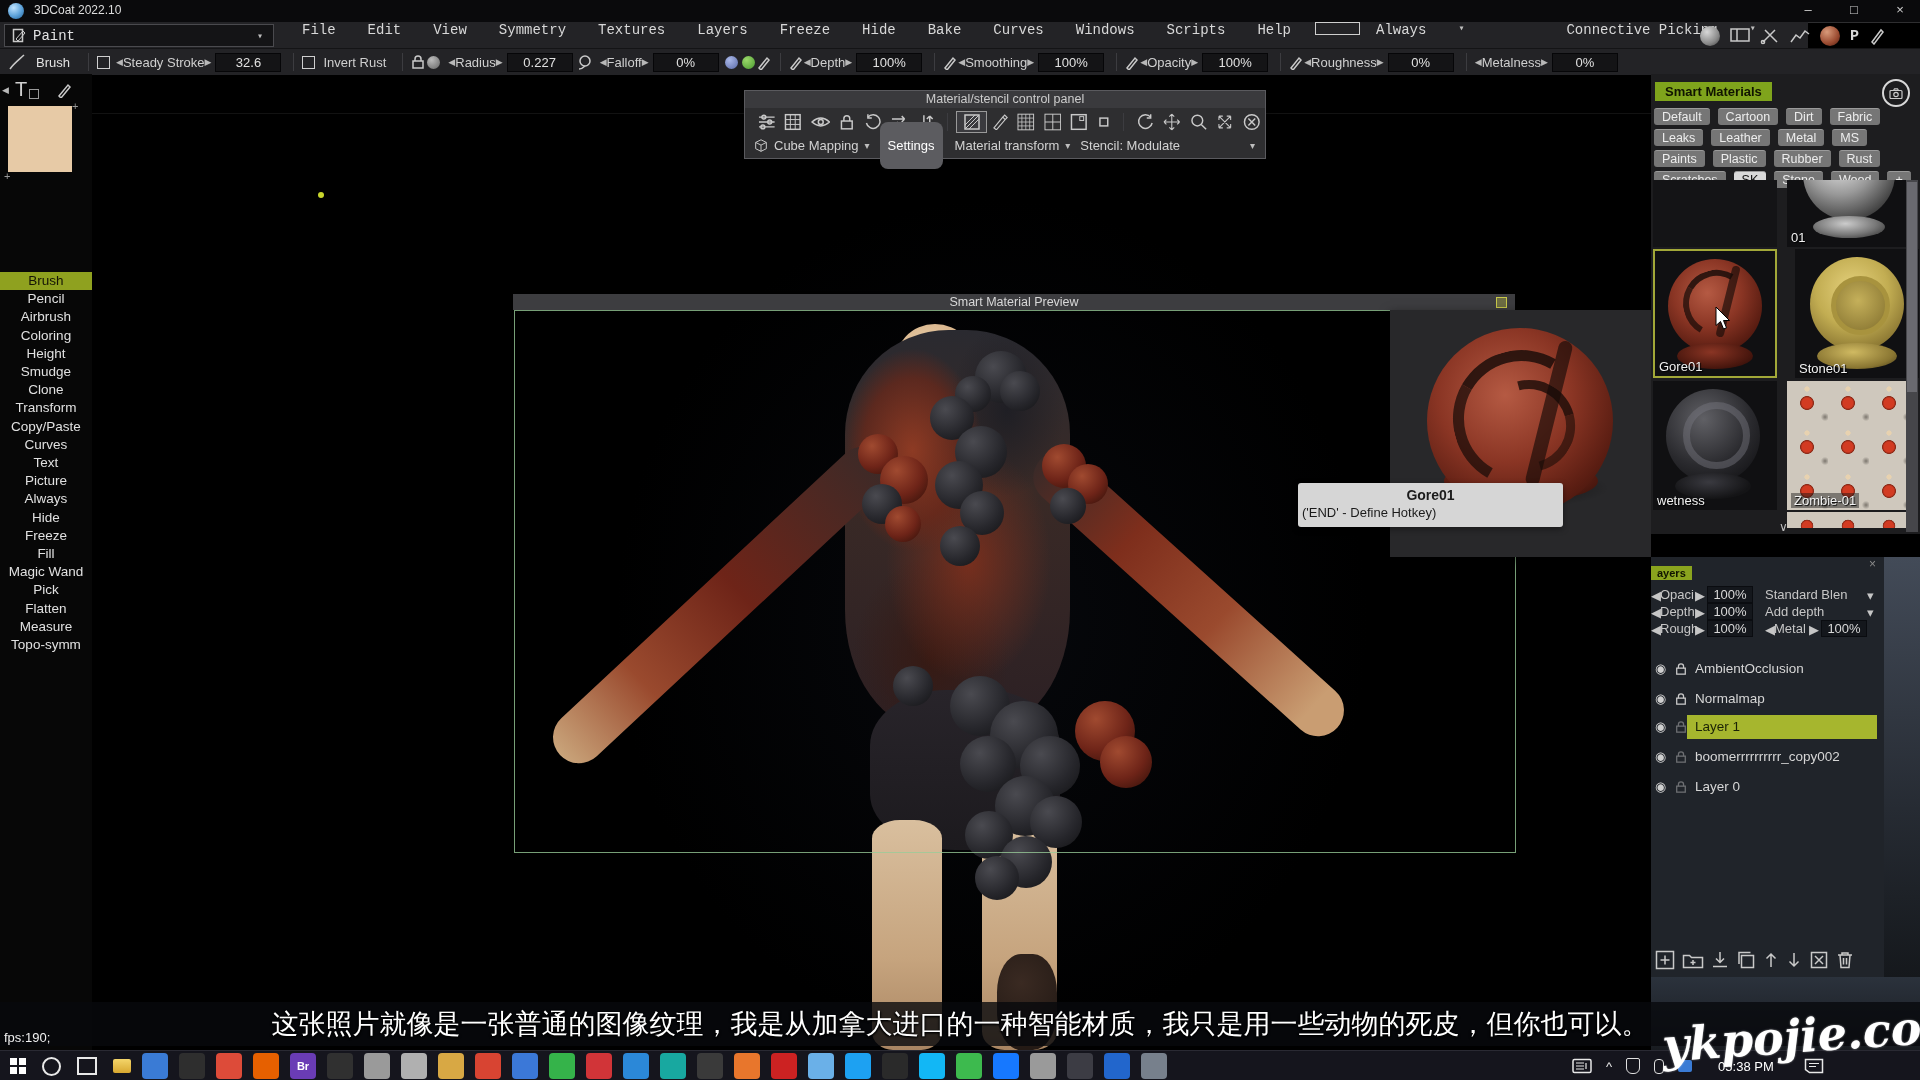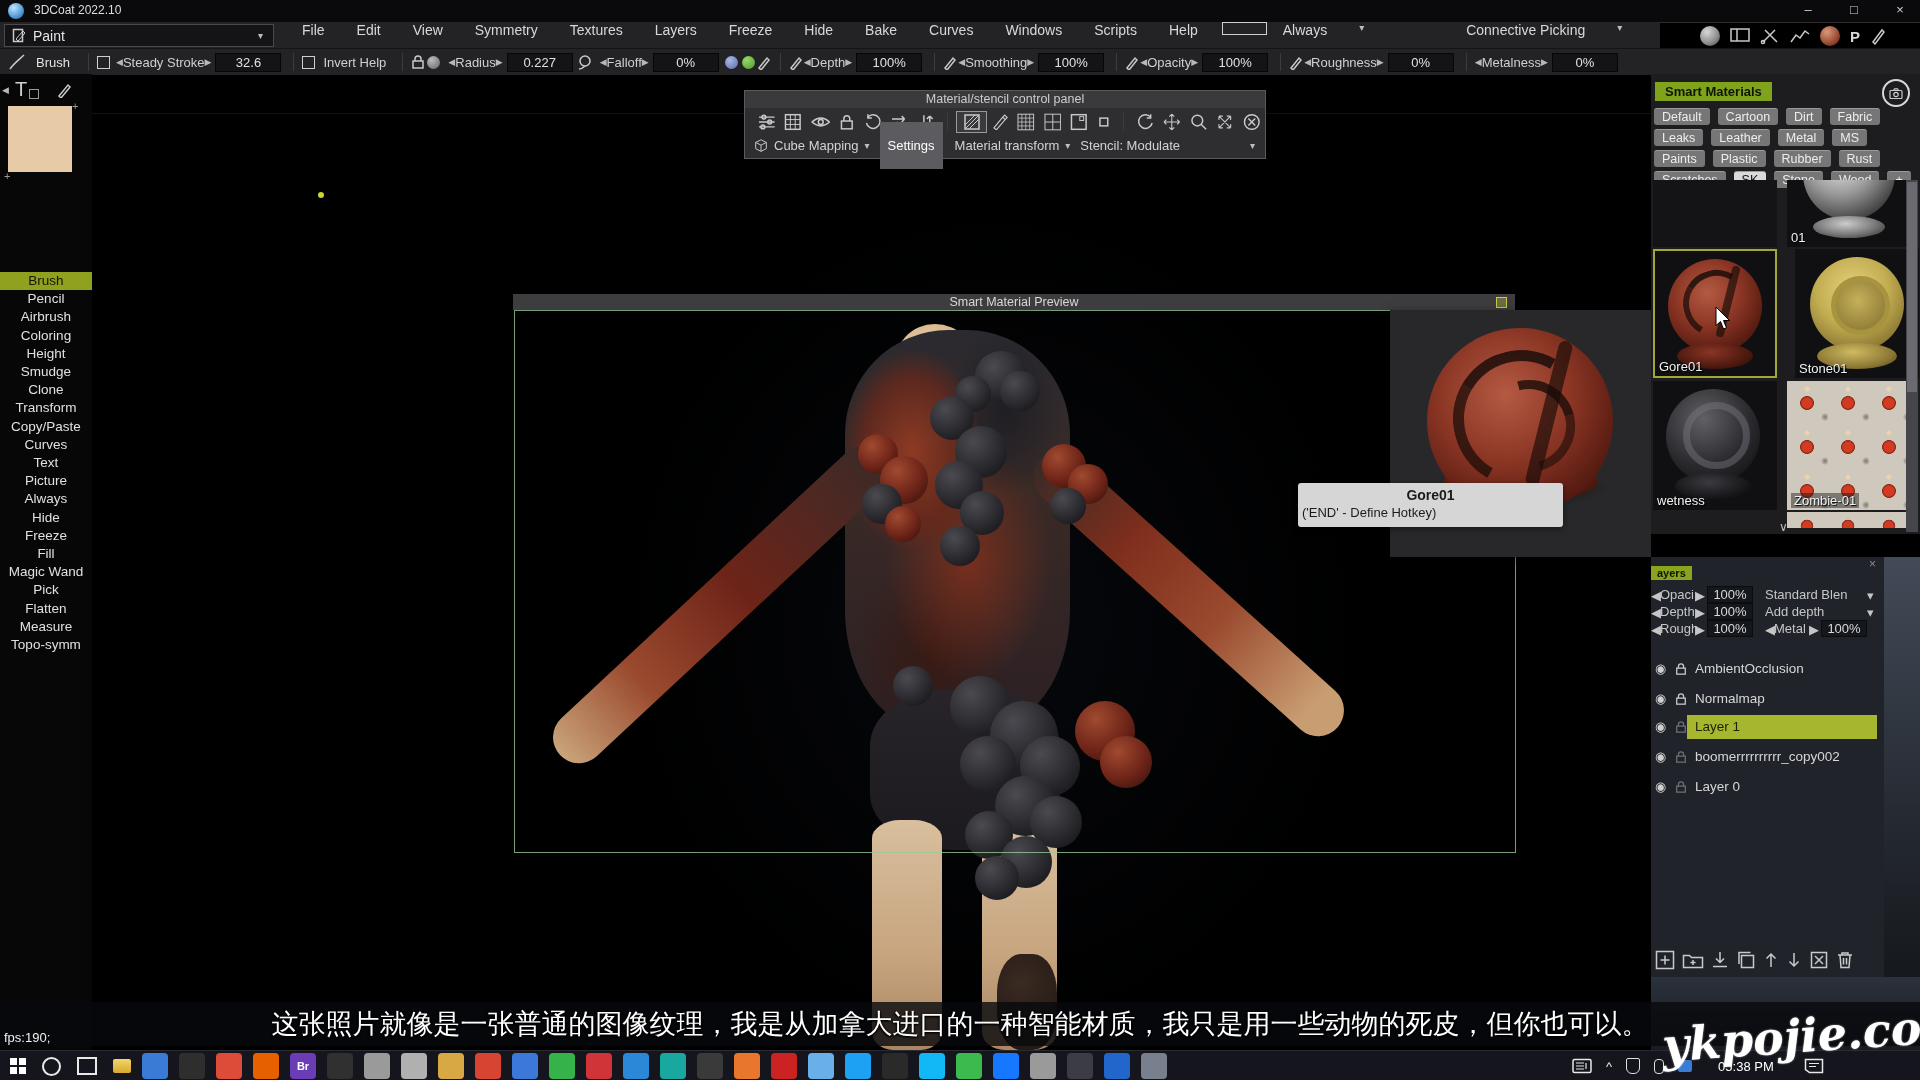--- a/index.html
+++ b/index.html
@@ -6,21 +6,21 @@
   body{width:1920px;height:1080px;overflow:hidden;position:relative;
        font-family:"Liberation Sans",sans-serif;-webkit-font-smoothing:antialiased;}
   .abs{position:absolute;}
   
   .titlebar{left:0;top:0;width:1920px;height:22px;background:#0a0a0c;color:#ddd;
             border-bottom:1px solid #2e2e30;font-size:12px;}
   .appicon{left:8px;top:3px;width:16px;height:16px;border-radius:50%;
            background:radial-gradient(circle at 35% 30%,#bfe3ff,#5aa0d8 55%,#1f5e94);}
   .wbtn{top:0;height:22px;width:36px;text-align:center;line-height:20px;color:#cfcfcf;font-size:13px;}
   
-  .menubar{left:0;top:22px;width:1660px;height:26px;background:#232326;color:#d8d8d8;font-size:14px;}
+  .menubar{left:0;top:22px;width:1808px;height:26px;background:#232326;color:#d8d8d8;font-size:14px;font-family:Liberation Mono, monospace;}
   .toolbar{left:0;top:48px;width:1920px;height:26px;background:#232326;border-top:1px solid #141416;
            color:#cfcfcf;font-size:13px;display:flex;align-items:center;}
   .combo{left:4px;top:2px;width:268px;height:21px;background:#141416;border:1px solid #4a4a4e;
          display:flex;align-items:center;color:#e4e4e4;}
   .menuitems{left:286px;top:0;height:26px;display:flex;align-items:flex-start;}
   .menuitems span{padding:0 16px;}
   .caret{color:#bdbdbd;font-size:10px;}
   .chk{width:11px;height:11px;border:1px solid #cfcfcf;display:inline-block;background:transparent;}
   .vbox{background:#141416;border:1px solid #060608;padding:1px 10px;min-width:44px;text-align:center;
         color:#e0e0e0;margin:0 4px;}
@@ -38,21 +38,21 @@
        radial-gradient(900px 760px at 47% 55%, rgba(20,26,36,.42), transparent 72%),
        linear-gradient(180deg,#5f6e82 0%,#596activ 0%,#59687c 18%,#536173 55%,#57657a 100%);}
   .hline{left:0;top:39px;width:100%;height:1px;background:rgba(255,255,255,.07);}
   .greenrect{left:422px;top:236px;width:1000px;height:541px;border:1px solid rgba(152,204,152,.78);}
   .panelbar{background:#3d3d40;color:#d8d8d8;font-size:12.5px;text-align:center;}
   .stencil{left:652px;top:16px;width:520px;height:67px;background:#2e2e30;border:1px solid #5a5a5e;
            box-shadow:0 2px 8px rgba(0,0,0,.45);color:#cdcdcd;}
   .sticons{display:flex;align-items:center;height:27px;padding-left:8px;}
   .sticons svg{margin:0 4.5px;}
   .strow{display:flex;align-items:center;height:21px;font-size:13px;padding-left:8px;color:#d2d2d2;}
-  .stsel{background:#5c5c60;color:#fff;padding:16px 8px;}
+  .stsel{background:#5c5c60;color:#fff;padding:16px 8px;border-radius:8px;}
   .popup{left:1298px;top:236px;width:261px;height:247px;background:#28282a;box-shadow:0 3px 10px rgba(0,0,0,.5);}
   .tooltip{left:1298px;top:483px;width:265px;height:44px;background:#d6d6d6;border-radius:3px;
            color:#1b1b1b;box-shadow:0 2px 6px rgba(0,0,0,.4);z-index:30;}
   
   .ballbig{border-radius:50%;}
   .ring{position:absolute;border-radius:50%;}
   
   .blob{position:absolute;border-radius:50%;}
   .blob.d{background:radial-gradient(circle at 35% 30%,#4a4a50,#26262b 60%,#121214);}
   .blob.r{background:radial-gradient(circle at 35% 30%,#a04a30,#6e2418 55%,#2e0f08);}
@@ -154,21 +154,21 @@
     </svg>
   <span style="margin:0 10px;color:#e2e2e2;">Brush</span>
   <div class="tdiv"></div>
   <span class="chk"></span>
   <span class="spin" style="margin-left:6px;">◀</span>
   <span>Steady Stroke</span>
   <span class="spin">▶</span>
   <span class="vbox">32.6</span>
   <div class="tdiv"></div>
   <span class="chk"></span>
-  <span style="margin:0 8px;">Invert Help</span>
+  <span style="margin:0 8px;">Invert Rust</span>
   <div class="tdiv"></div>
   <svg width="14" height="16" viewBox="0 0 14 16">
       <rect x="2" y="7" width="10" height="7" class="ico"></rect>
       <path d="M4,7 V5 a3,3 0 0 1 6,0 V7" class="ico"></path>
     </svg>
   <span class="ball" style="background:radial-gradient(circle at 35% 30%,#bbb,#666);"></span>
   <span class="spin" style="margin-left:6px;">◀</span>
   <span>Radius</span>
   <span class="spin">▶</span>
   <span class="vbox">0.227</span>

